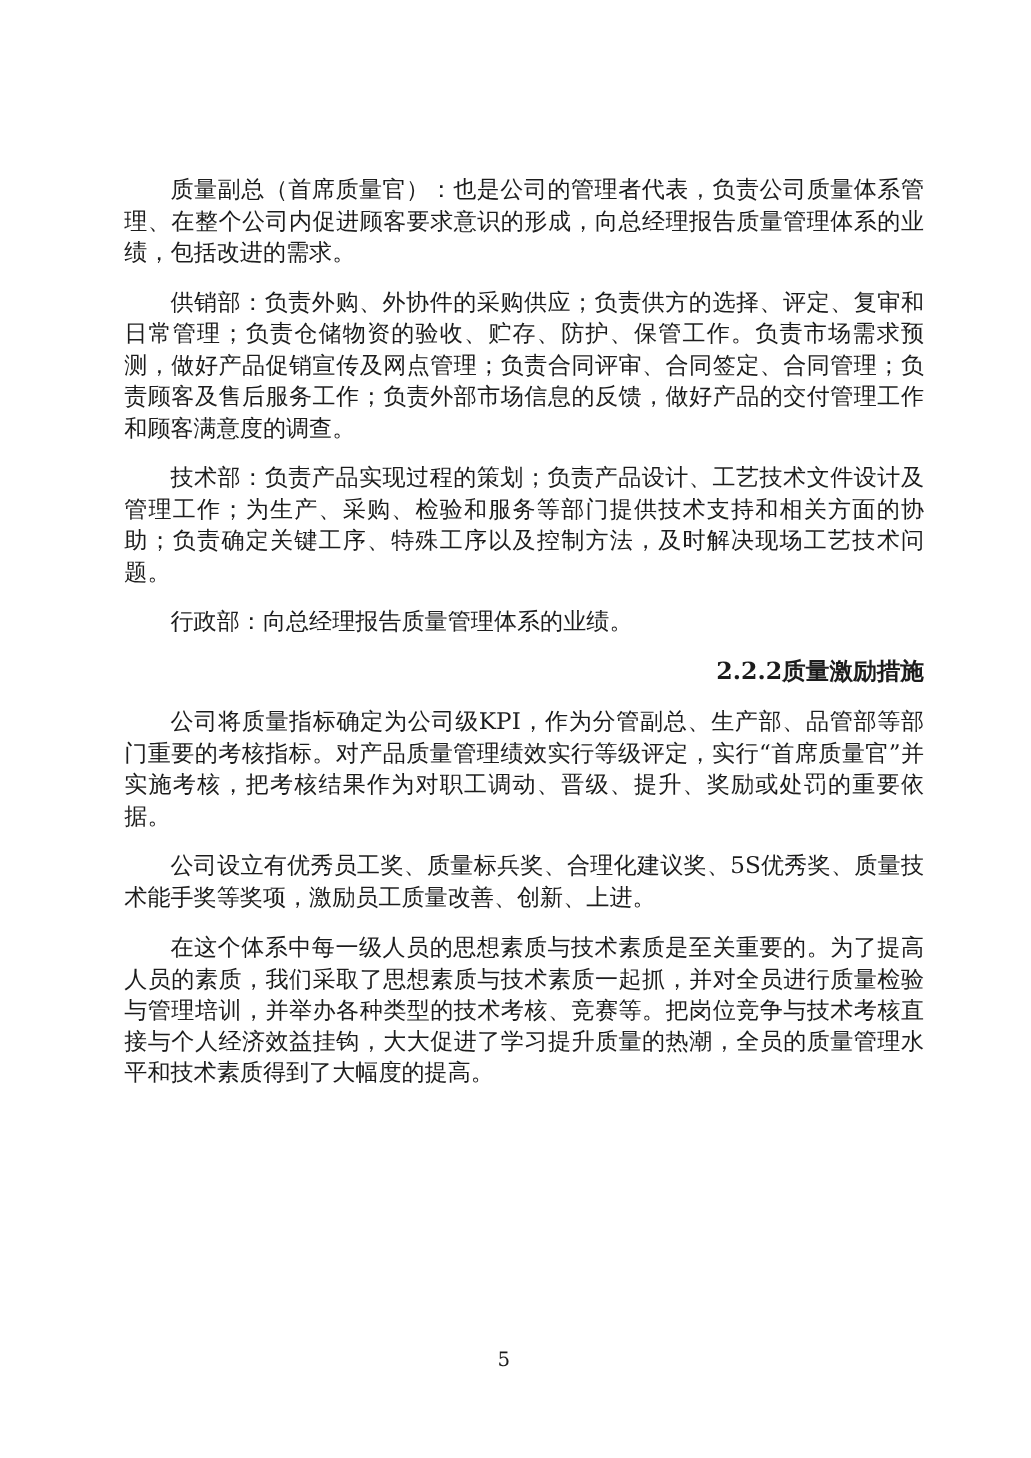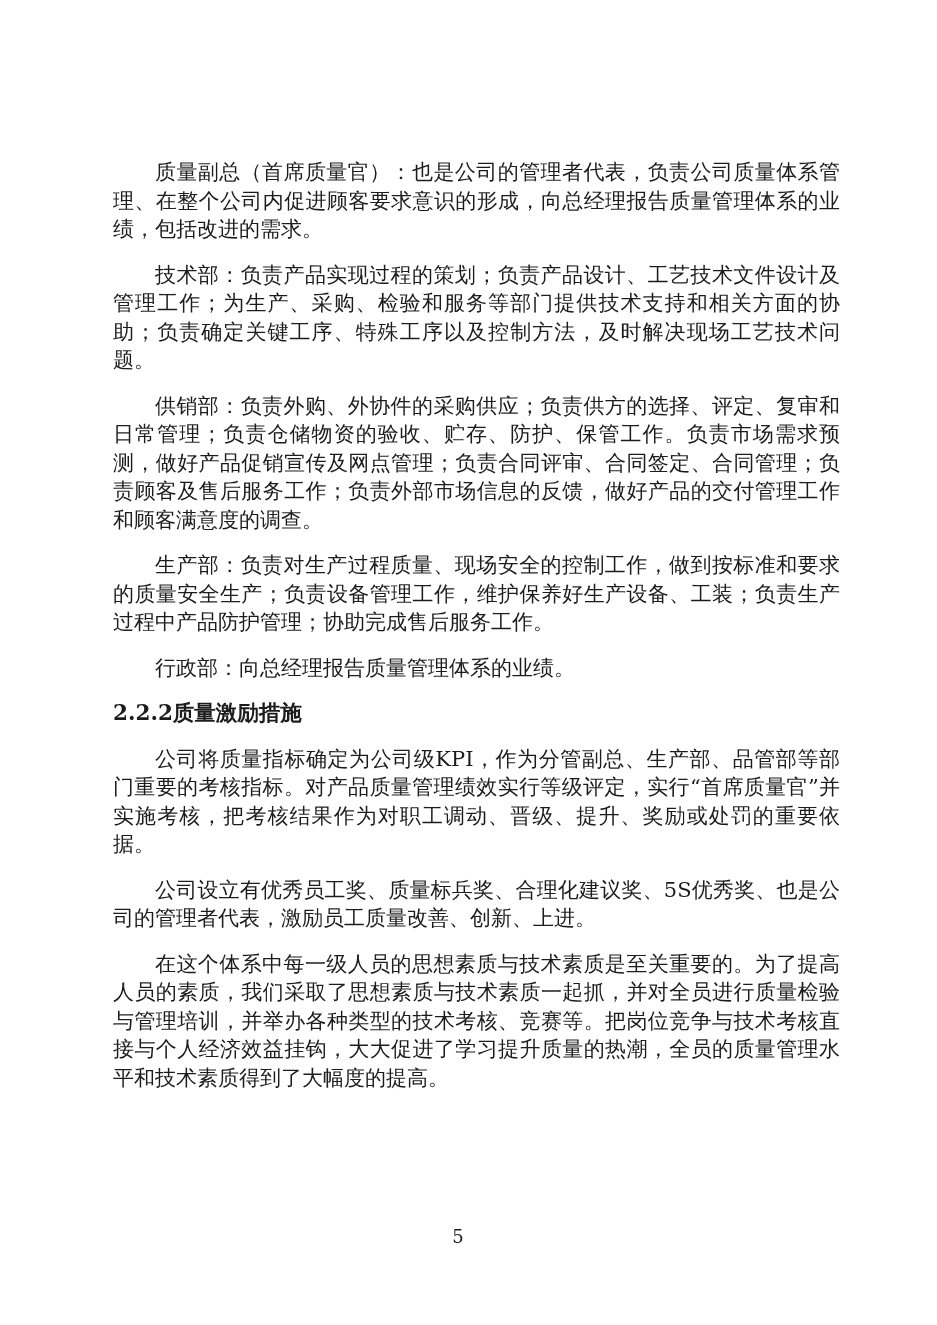--- a/index.html
+++ b/index.html
@@ -31,46 +31,45 @@
     text-align: justify;
     text-justify: inter-ideograph;
     text-indent: 2em;
     word-break: break-all;
   }
   .heading {
     margin: 5px 0 17px 0;
     font-size: 21.5px;
     line-height: 28.5px;
     font-weight: bold;
-    text-align: left;
+    text-align: right;
     text-indent: 0;
   }
   .page-number {
     position: absolute;
     top: 1225px;
     left: 113px;
     width: 690px;
     text-align: center;
     font-size: 18px;
     line-height: 24px;
     color: #1c1c1c;
   }
 </style>
 </head>
 <body>
 
 <div class="page">
   <div class="content">
     <p class="para">质量副总（首席质量官）：也是公司的管理者代表，负责公司质量体系管理、在整个公司内促进顾客要求意识的形成，向总经理报告质量管理体系的业绩，包括改进的需求。</p>
+    <p class="para">供销部：负责外购、外协件的采购供应；负责供方的选择、评定、复审和日常管理；负责仓储物资的验收、贮存、防护、保管工作。负责市场需求预测，做好产品促销宣传及网点管理；负责合同评审、合同签定、合同管理；负责顾客及售后服务工作；负责外部市场信息的反馈，做好产品的交付管理工作和顾客满意度的调查。</p>
     <p class="para">技术部：负责产品实现过程的策划；负责产品设计、工艺技术文件设计及管理工作；为生产、采购、检验和服务等部门提供技术支持和相关方面的协助；负责确定关键工序、特殊工序以及控制方法，及时解决现场工艺技术问题。</p>
-    <p class="para">供销部：负责外购、外协件的采购供应；负责供方的选择、评定、复审和日常管理；负责仓储物资的验收、贮存、防护、保管工作。负责市场需求预测，做好产品促销宣传及网点管理；负责合同评审、合同签定、合同管理；负责顾客及售后服务工作；负责外部市场信息的反馈，做好产品的交付管理工作和顾客满意度的调查。</p>
-    <p class="para">生产部：负责对生产过程质量、现场安全的控制工作，做到按标准和要求的质量安全生产；负责设备管理工作，维护保养好生产设备、工装；负责生产过程中产品防护管理；协助完成售后服务工作。</p>
     <p class="para">行政部：向总经理报告质量管理体系的业绩。</p>
 
     <h2 class="heading">2.2.2质量激励措施</h2>
 
     <p class="para">公司将质量指标确定为公司级KPI，作为分管副总、生产部、品管部等部门重要的考核指标。对产品质量管理绩效实行等级评定，实行“首席质量官”并实施考核，把考核结果作为对职工调动、晋级、提升、奖励或处罚的重要依据。</p>
-    <p class="para">公司设立有优秀员工奖、质量标兵奖、合理化建议奖、5S优秀奖、也是公司的管理者代表，激励员工质量改善、创新、上进。</p>
+    <p class="para">公司设立有优秀员工奖、质量标兵奖、合理化建议奖、5S优秀奖、质量技术能手奖等奖项，激励员工质量改善、创新、上进。</p>
     <p class="para">在这个体系中每一级人员的思想素质与技术素质是至关重要的。为了提高人员的素质，我们采取了思想素质与技术素质一起抓，并对全员进行质量检验与管理培训，并举办各种类型的技术考核、竞赛等。把岗位竞争与技术考核直接与个人经济效益挂钩，大大促进了学习提升质量的热潮，全员的质量管理水平和技术素质得到了大幅度的提高。</p>
   </div>
 
   <div class="page-number">5</div>
 </div>
 
 </body></html>

